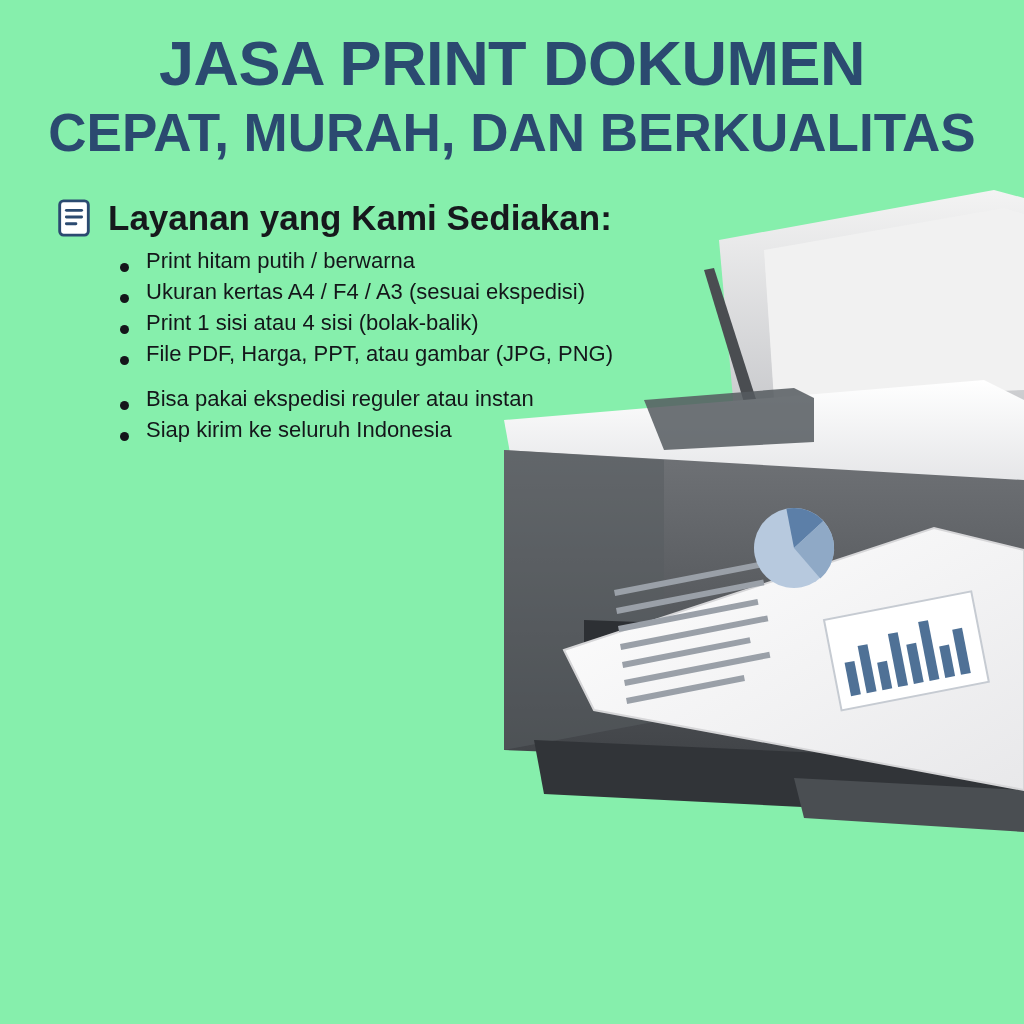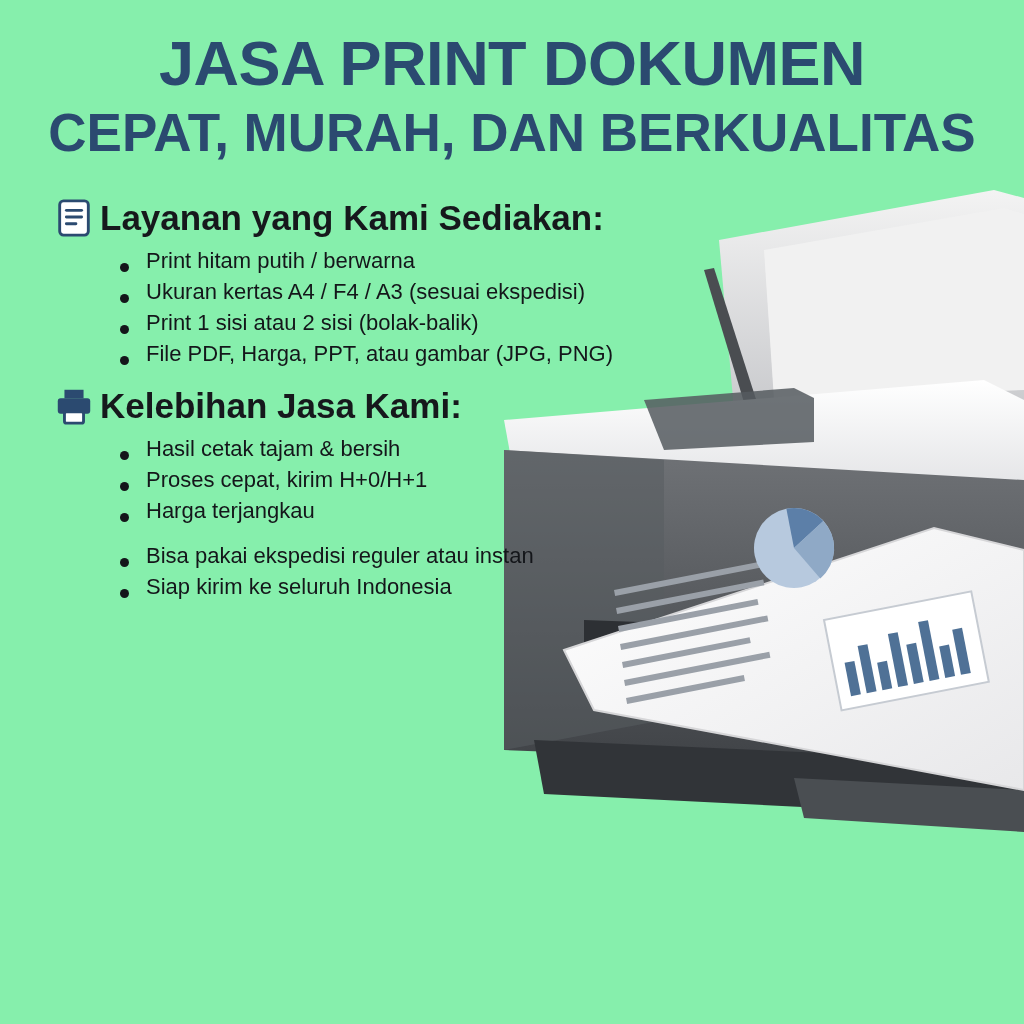--- a/index.html
+++ b/index.html
@@ -60,21 +60,21 @@
     position: absolute;
     top: 196px;
     left: 52px;
     width: 760px;
     z-index: 2;
   }
   .section { margin-bottom: 8px; }
   .section-head {
     display: flex;
     align-items: center;
-    gap: 4px;
+    gap: 12px;
     margin-bottom: 6px;
   }
   .section-icon {
     width: 44px;
     height: 44px;
     flex: 0 0 44px;
     display: flex;
     align-items: center;
     justify-content: center;
   }
@@ -202,42 +202,25 @@
             <line x1="14" y1="14" x2="30" y2="14" stroke="#2b4a70" stroke-width="3" stroke-linecap="round"></line>
             <line x1="14" y1="21" x2="30" y2="21" stroke="#2b4a70" stroke-width="3" stroke-linecap="round"></line>
             <line x1="14" y1="28" x2="24" y2="28" stroke="#2b4a70" stroke-width="3" stroke-linecap="round"></line>
           </svg>
         </span>
         <span class="section-title">Layanan yang Kami Sediakan:</span>
       </div>
       <ul class="bullets">
         <li>Print hitam putih / berwarna</li>
         <li>Ukuran kertas A4 / F4 / A3 (sesuai ekspedisi)</li>
-        <li>Print 1 sisi atau 2 sisi (bolak-balik)</li>
+        <li>Print 1 sisi atau 4 sisi (bolak-balik)</li>
         <li>File PDF, Harga, PPT, atau gambar (JPG, PNG)</li>
       </ul>
     </div>
 
-    <div class="section sec-advantages">
-      <div class="section-head">
-        <span class="section-icon">
-          <svg width="42" height="42" viewBox="0 0 44 44" xmlns="http://www.w3.org/2000/svg">
-            <rect x="12" y="5" width="20" height="9" fill="#2b4a70"></rect>
-            <rect x="5" y="14" width="34" height="16" rx="3" fill="#2b4a70"></rect>
-            <rect x="12" y="28" width="20" height="12" rx="2" fill="#ffffff" stroke="#2b4a70" stroke-width="3"></rect>
-          </svg>
-        </span>
-        <span class="section-title">Kelebihan Jasa Kami:</span>
-      </div>
-      <ul class="bullets">
-        <li>Hasil cetak tajam &amp; bersih</li>
-        <li>Proses cepat, kirim H+0/H+1</li>
-        <li>Harga terjangkau</li>
-      </ul>
-    </div>
 
     <div class="section sec-shipping">
       <ul class="bullets">
         <li>Bisa pakai ekspedisi reguler atau instan</li>
         <li>Siap kirim ke seluruh Indonesia</li>
       </ul>
     </div>
 
   </div>
 </div>

